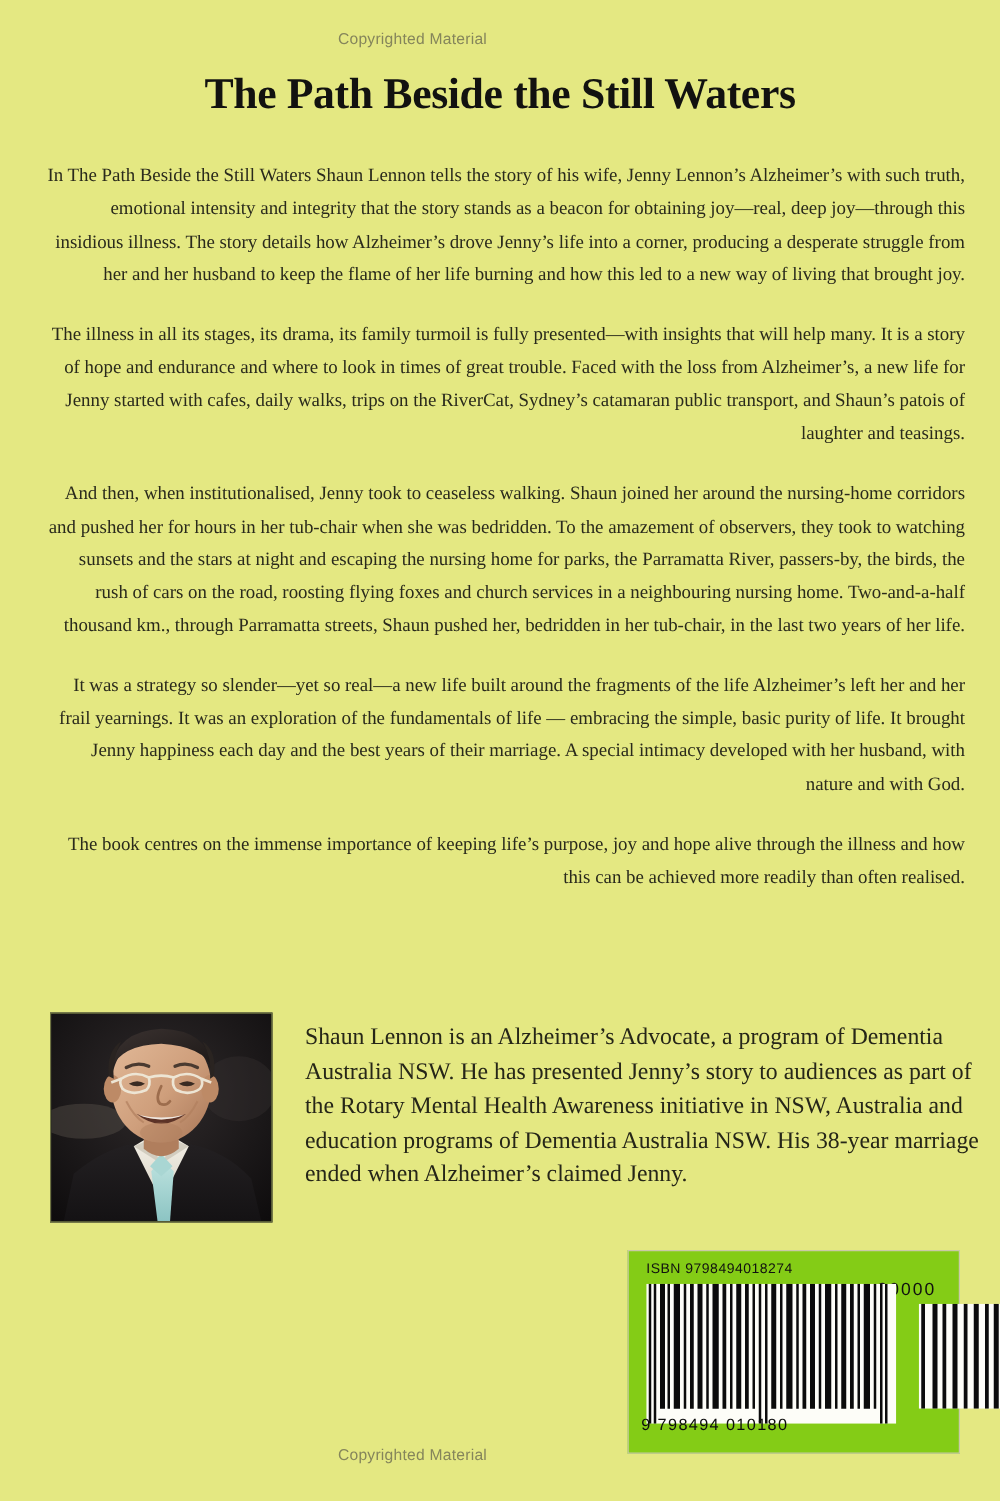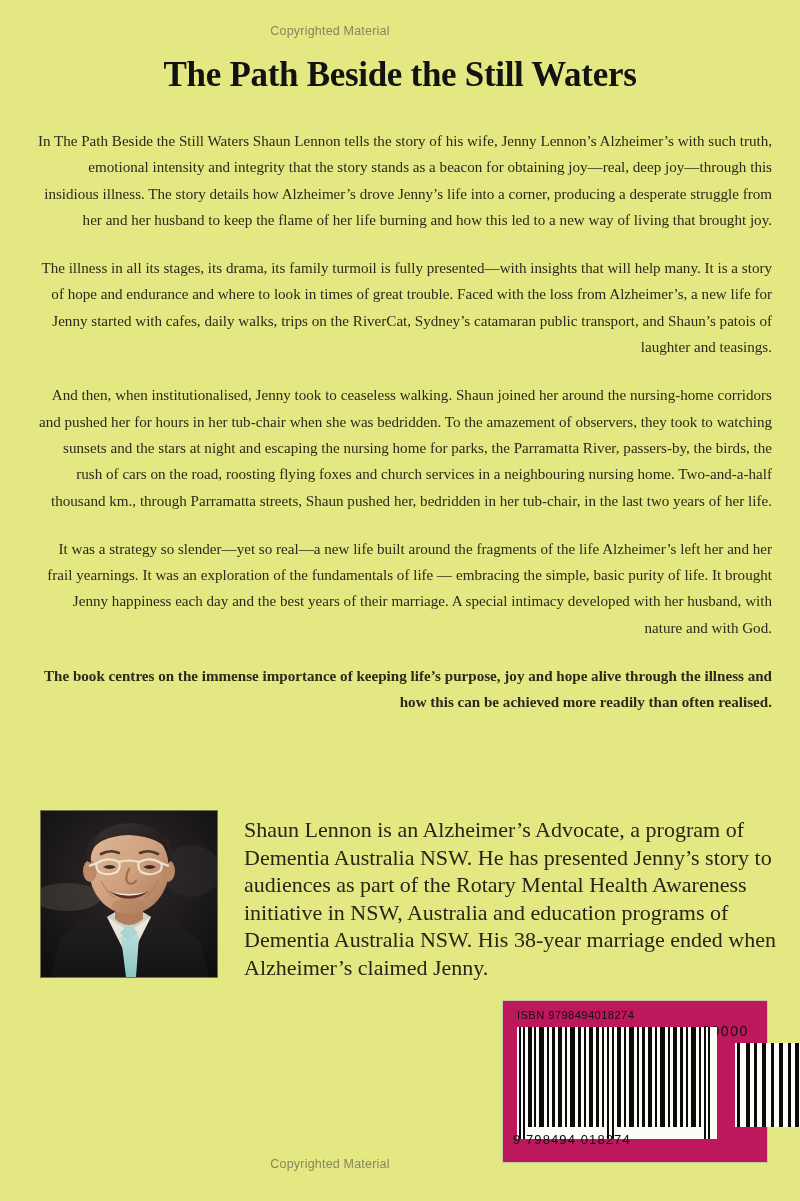--- a/index.html
+++ b/index.html
@@ -61,21 +61,21 @@
     width: 736px;
   }
   .blurb p {
     margin: 0 0 22px 0;
     font-size: 15.1px;
     line-height: 26.3px;
     color: #2a2a1c;
     text-align: right;
     font-family: "Liberation Serif", "DejaVu Serif", serif;
   }
-  .blurb p:last-child { margin-bottom: 17px; font-weight: bold; }
+  .blurb p:last-child { margin-bottom: 17px; }
 
   
   .author-block {
     position: absolute;
     left: 40px;
     top: 810px;
     width: 730px;
   }
   .author-photo {
     position: absolute;
@@ -86,33 +86,33 @@
     border: 1px solid #6f7442;
     overflow: hidden;
     background: #17161a;
   }
   .author-photo svg { display: block; }
   .author-bio {
     position: absolute;
     left: 204px;
     top: 6px;
     width: 540px;
-    font-size: 22px;
+    font-size: 19px;
     line-height: 27.6px;
     color: #262618;
   }
 
   
   .barcode-box {
     position: absolute;
     left: 502px;
     top: 1000px;
     width: 266px;
     height: 163px;
-    background: #be185d;
+    background: #84cc16;
     border: 1px solid #c9c9a6;
     box-sizing: border-box;
   }
   .isbn-label {
     position: absolute;
     left: 14px;
     top: 8px;
     font-family: "Liberation Sans", "DejaVu Sans", sans-serif;
     font-size: 11.2px;
     letter-spacing: 0.4px;
@@ -310,18 +310,18 @@
           <rect x="19" y="0" width="3" height="84"></rect>
           <rect x="27" y="0" width="4" height="84"></rect>
           <rect x="36" y="0" width="3" height="84"></rect>
           <rect x="44" y="0" width="4" height="84"></rect>
           <rect x="53" y="0" width="3" height="84"></rect>
           <rect x="60" y="0" width="4" height="84"></rect>
         </g>
       </svg>
     </div>
 
-    <div class="digits-main">9 798494 018274</div>
+    <div class="digits-main">9 798494 010180</div>
   </div>
 
   <div class="watermark watermark-bottom">Copyrighted Material</div>
 
 </div>
 
 </body></html>

